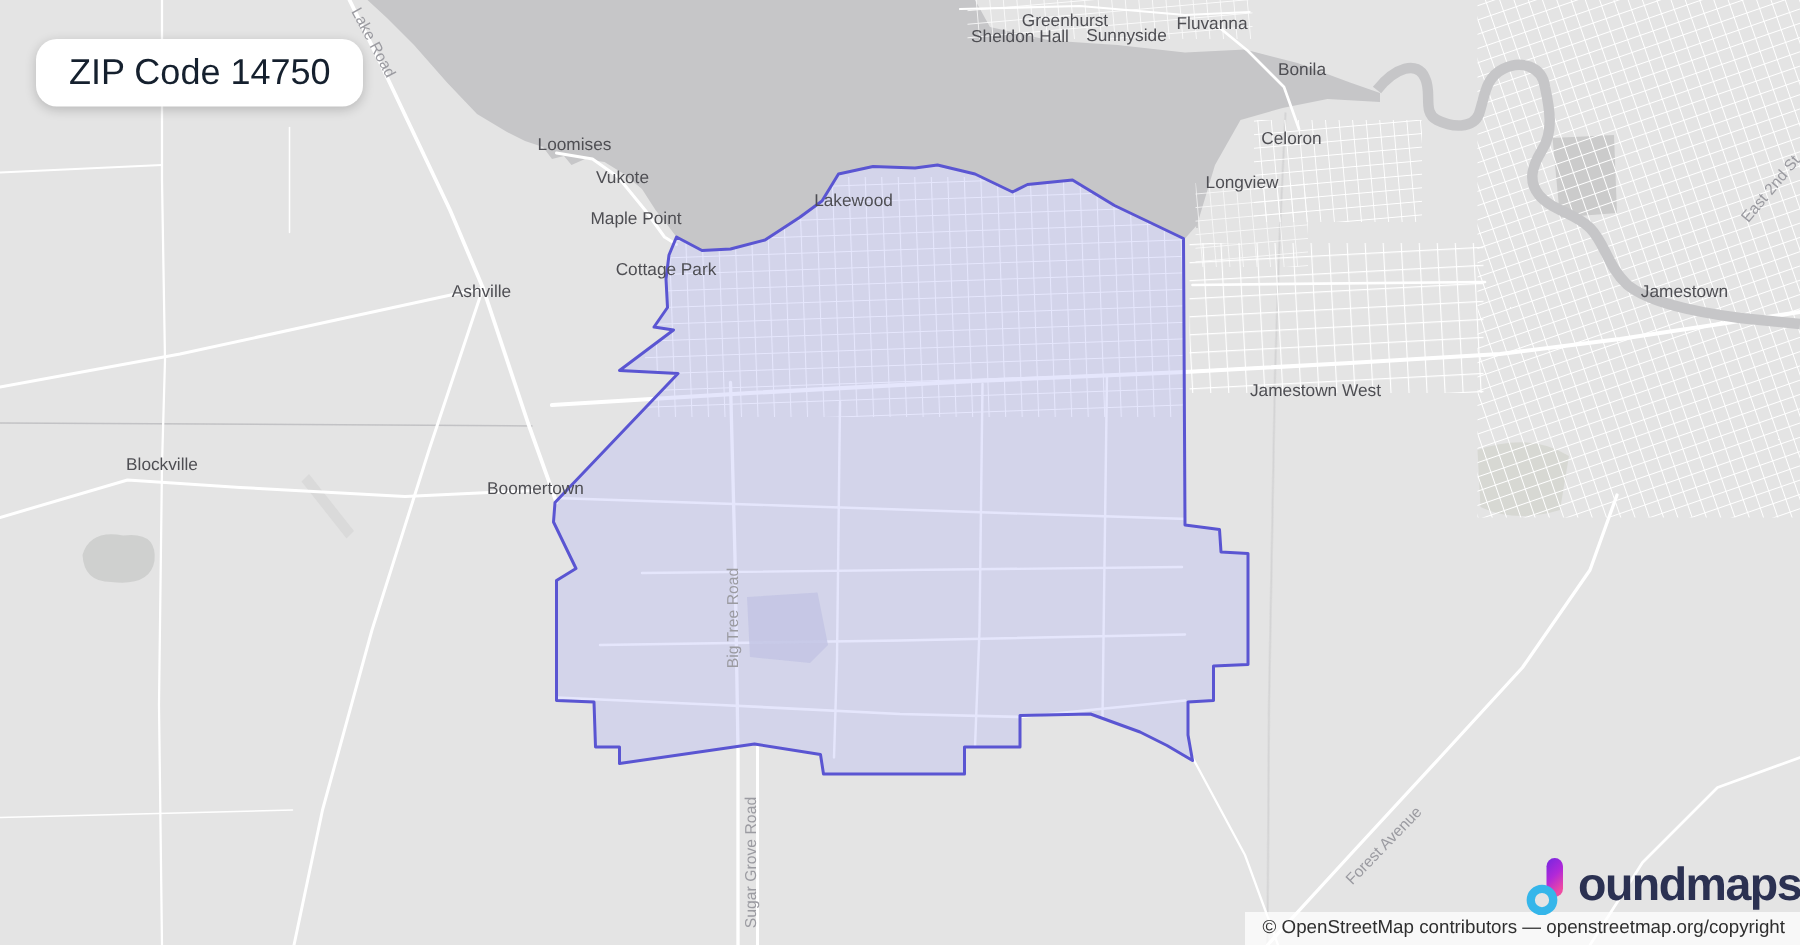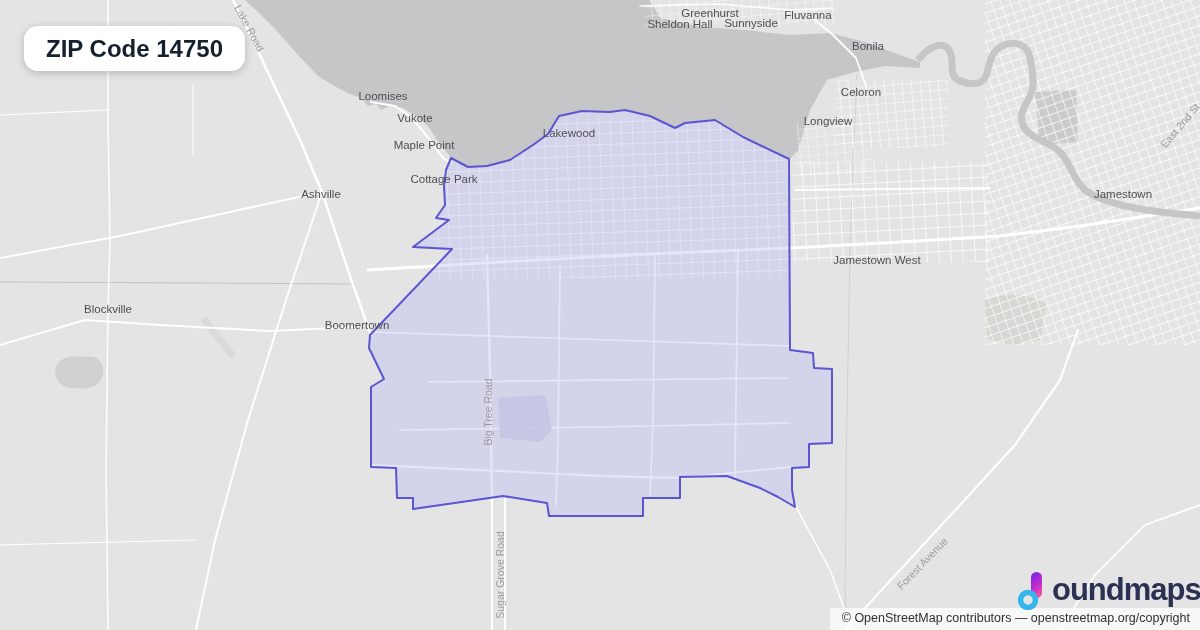--- a/index.html
+++ b/index.html
@@ -11,21 +11,21 @@
   .river{stroke:var(--water);fill:none;}
   .road{stroke:var(--road);fill:none;stroke-linecap:round;stroke-linejoin:round;}
   .faint{stroke:#bababd;fill:none;stroke-width:1;}
   .zip{fill:var(--boundary_fill);stroke:var(--boundary_stroke);stroke-width:2;
        stroke-linejoin:round;}
   .plabel{fill:var(--label_dark);font-size:11.5px;text-anchor:middle;}
   .rlabel{fill:var(--label_road);font-size:10.5px;text-anchor:middle;}
   .patch{stroke:none;}
   #badge{position:absolute;left:24px;top:26px;background:#fff;border-radius:14px;
          padding:8px 22px;box-shadow:0 2px 8px rgba(0,0,0,.2);
-         color:var(--badge_text);font-size:24px;font-weight:bold;line-height:29px;}
+         color:var(--badge_text);font-size:24px;font-weight:normal;line-height:29px;}
   #attribution{position:absolute;right:0;bottom:0;background:rgba(255,255,255,.72);
          color:#2f2f2f;font-size:12.5px;padding:3px 10px 4px 12px;line-height:15px;}
   #logo{position:absolute;left:1014px;top:570px;display:flex;align-items:center;}
   #logo .wordmark{color:var(--logo_navy);font-size:31px;font-weight:bold;
          letter-spacing:-1px;margin-left:2px;line-height:38px;}
 </style>
 </head>
 <body>
 
 <div id="stage">

